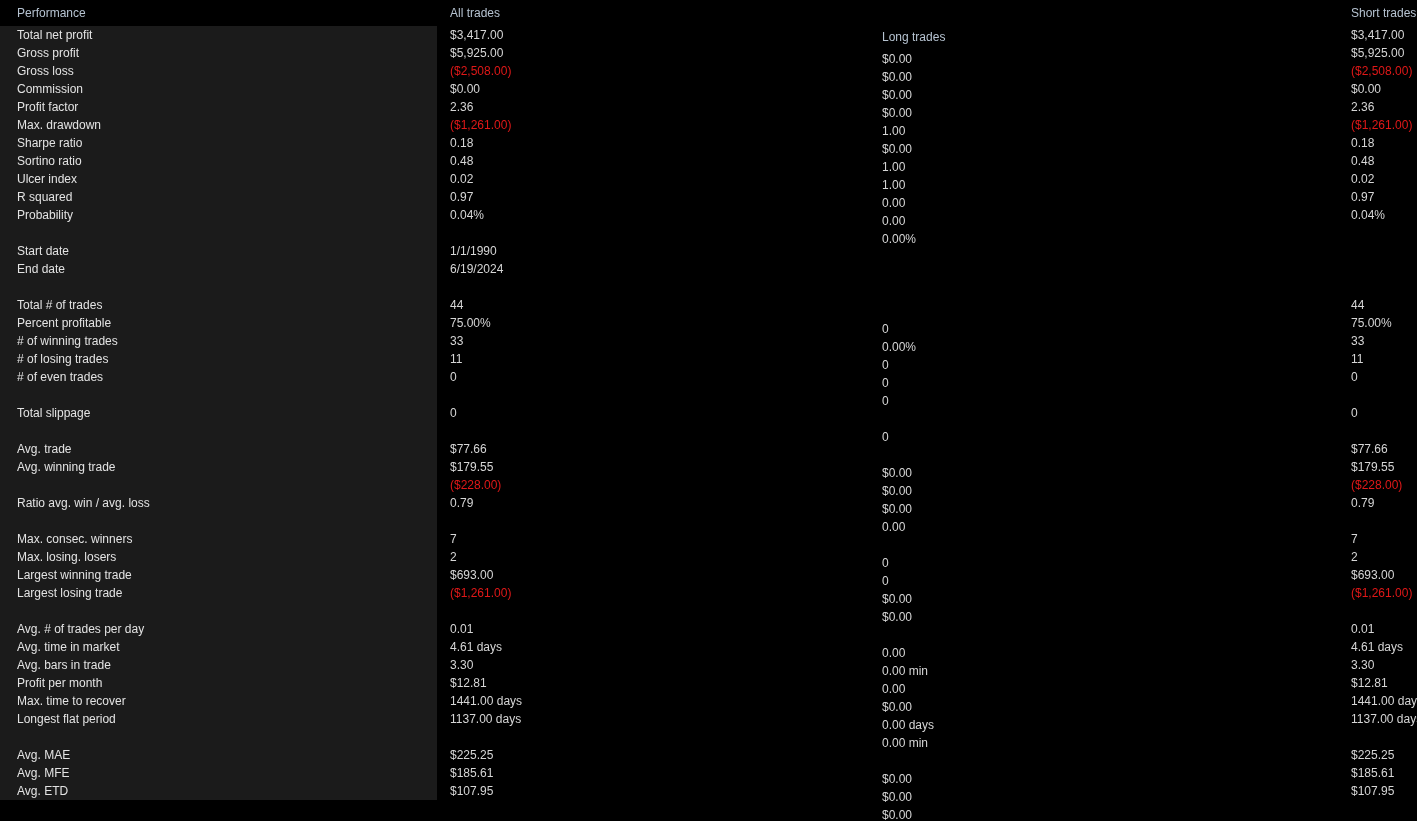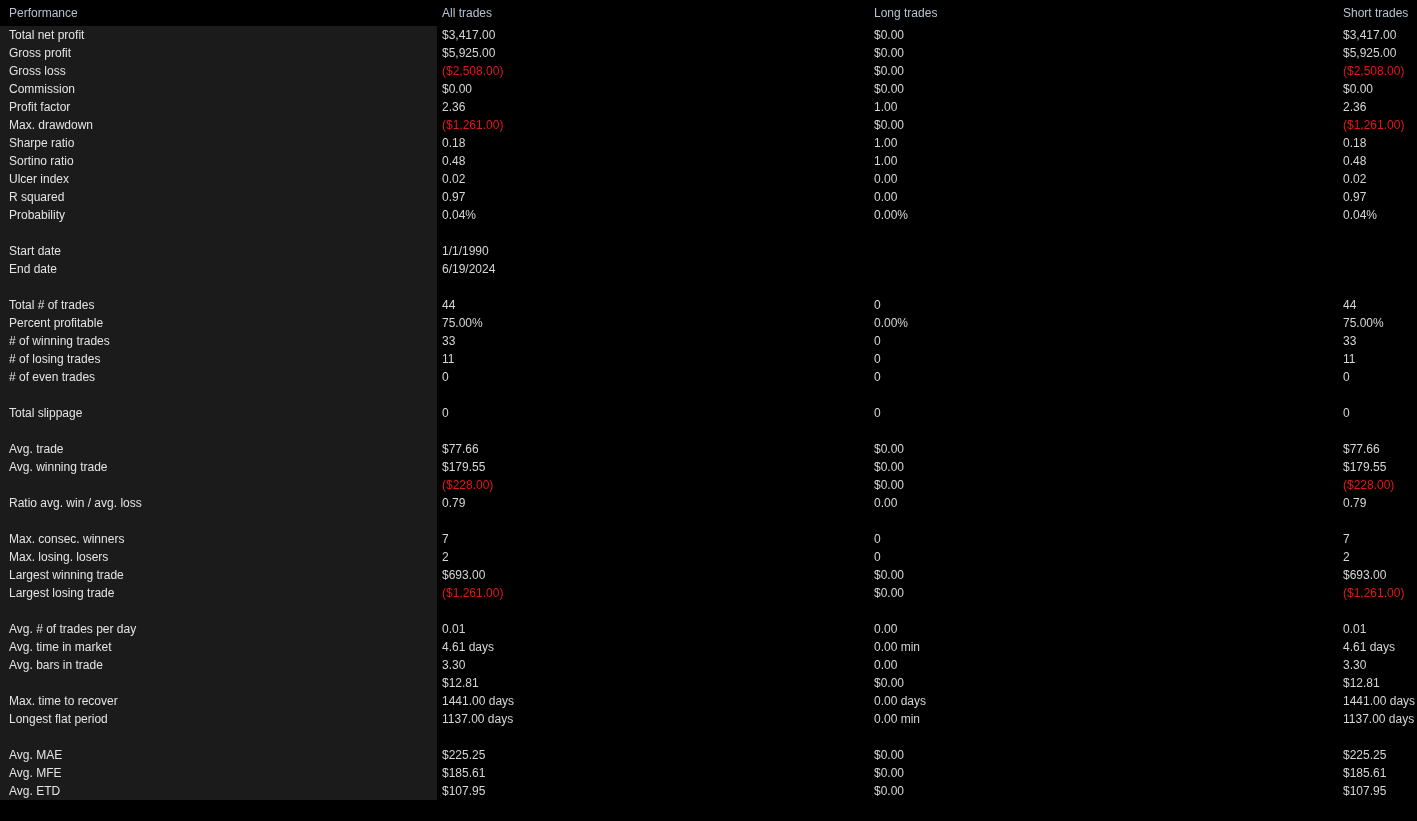--- a/index.html
+++ b/index.html
@@ -31,20 +31,21 @@
     top: 26px;
     width: 437px;
     height: 774px;
     background: #1b1b1b;
     pointer-events: none;
   }
 
   .grid {
     position: relative;
     z-index: 2;
+    padding-left: 8px;
   }
 
   .row {
     position: relative;
     height: 18px;
     line-height: 18px;
     white-space: nowrap;
   }
   .row.spacer { height: 18px; }
 
@@ -57,21 +58,21 @@
     position: absolute;
     top: 0;
     font-size: 12px;
     white-space: nowrap;
     overflow: hidden;
   }
 
   
   .c-label { left: 9px;    width: 420px; }
   .c-all   { left: 442px;  width: 420px; }
-  .c-long  { left: 874px;  width: 420px; }
+  .c-long  { left: 874px;  width: 420px; margin-top: 24px; }
   .c-short { left: 1306px; width: 111px; margin-left: 37px; }
 
   .header-row .cell {
     color: #b6c3d1;
     font-size: 12px;
   }
 
   .val { color: #d6d6d6; }
   .val.neg { color: #e01818; }
   .lbl { color: #e3e3e3; }
@@ -272,20 +273,21 @@
           <span class="cell c-long val">0.00 min</span>
           <span class="cell c-short val">4.61 days</span>
         </div>
         <div class="row">
           <span class="cell c-label lbl">Avg. bars in trade</span>
           <span class="cell c-all val">3.30</span>
           <span class="cell c-long val">0.00</span>
           <span class="cell c-short val">3.30</span>
         </div>
         <div class="row">
+          <span class="cell c-label lbl">Profit per month</span>
           <span class="cell c-all val">$12.81</span>
           <span class="cell c-long val">$0.00</span>
           <span class="cell c-short val">$12.81</span>
         </div>
         <div class="row">
           <span class="cell c-label lbl">Max. time to recover</span>
           <span class="cell c-all val">1441.00 days</span>
           <span class="cell c-long val">0.00 days</span>
           <span class="cell c-short val">1441.00 days</span>
         </div>

